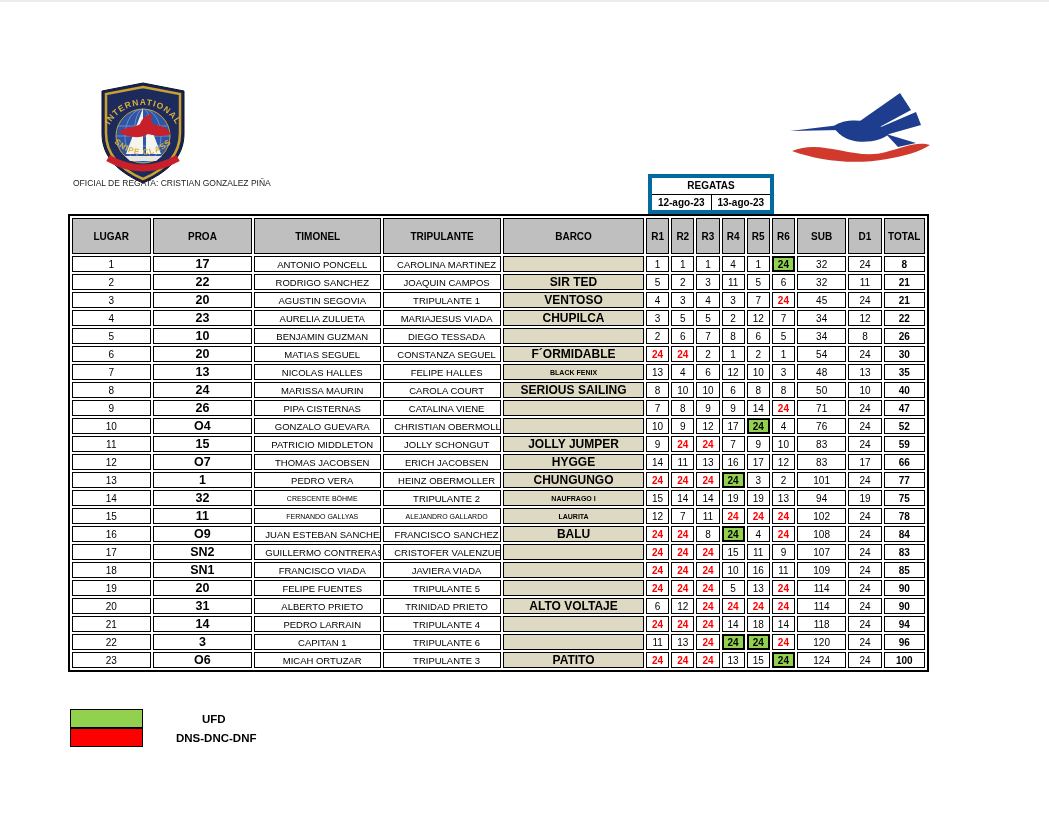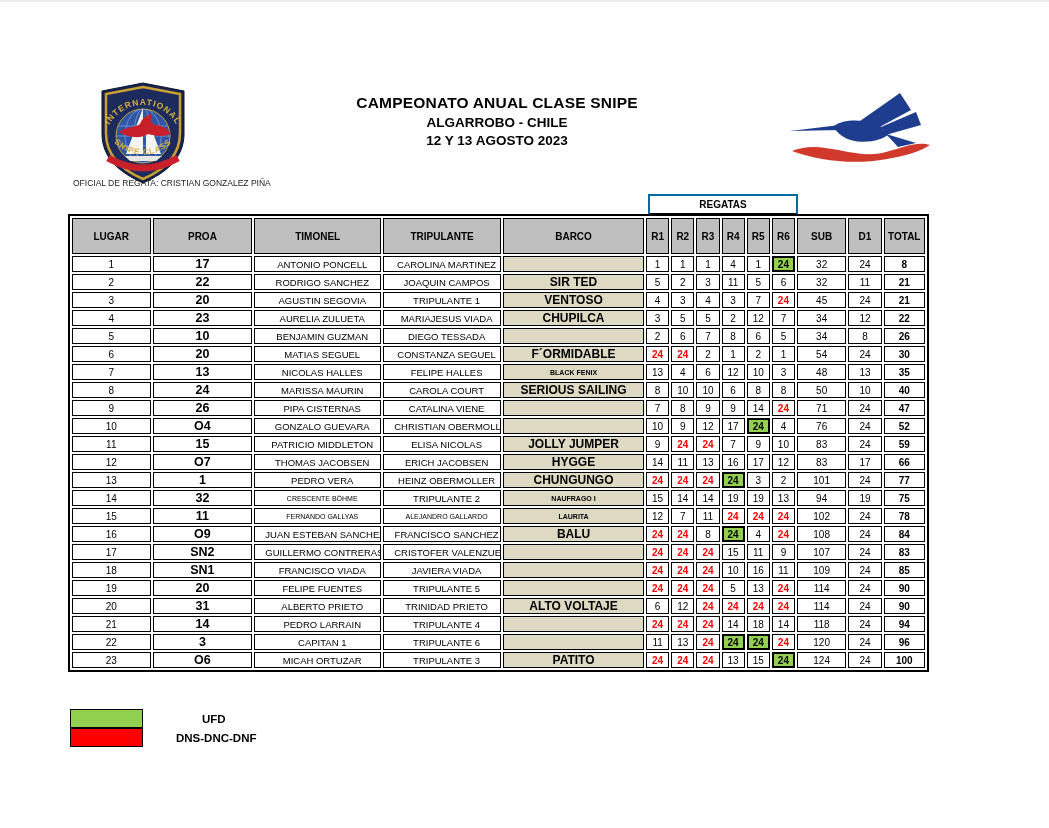--- a/index.html
+++ b/index.html
@@ -11,22 +11,22 @@
   }
   
   .shield-logo { position:absolute; left:99px; top:80px; }
   .title-block { position:absolute; left:297px; top:92px; width:400px; text-align:center; }
   .title-line1 { font-size:15.5px; font-weight:bold; letter-spacing:.2px; }
   .title-line2, .title-line3 { font-size:13.5px; font-weight:bold; margin-top:3px; }
   .bird-logo { position:absolute; left:788px; top:88px; }
   .official { position:absolute; left:73px; top:176px; font-size:8.5px; color:#222; }
   
   .regatas-table {
-    position:absolute; left:648px; top:172px; width:150px;
-    border-collapse:collapse; border:2px solid #0369a1; table-layout:fixed;margin-top:20px;
+    position:absolute; left:648px; top:172px; width:126px;
+    border-collapse:collapse; border:4px solid #0369a1; table-layout:fixed;
   }
   .regatas-table td {
     border:1px solid #000; text-align:center; font-weight:bold;
     font-size:10px; height:18px; background:#fff;
   }
   
   .results {
     position:absolute; left:68px; top:212px; width:861px;
     border-collapse:separate; border-spacing:2px; border:2px solid #000;
     table-layout:fixed; background:#fff;
@@ -88,25 +88,20 @@
       <path d="M9 76 Q44 96 79 76" stroke="#c8202a" stroke-width="7" fill="none"></path>
       <text font-size="8.5" font-weight="bold" fill="#d9b13b" letter-spacing="1">
         <textPath href="#arcTop" startOffset="50%" text-anchor="middle">INTERNATIONAL</textPath>
       </text>
       <text font-size="8" font-weight="bold" fill="#d9b13b" letter-spacing="1">
         <textPath href="#arcBot" startOffset="50%" text-anchor="middle">SNIPE CLASS</textPath>
       </text>
     </svg>
   </div>
 
-  <div class="title-block">
-    <div class="title-line1">CAMPEONATO ANUAL CLASE SNIPE</div>
-    <div class="title-line2">ALGARROBO - CHILE</div>
-    <div class="title-line3">12 Y 13 AGOSTO 2023</div>
-  </div>
 
   <div class="bird-logo">
     <svg width="145" height="75" viewBox="0 0 145 75">
       <g fill="#1e3d8f">
         <polygon points="2,41 52,35 53,40"></polygon>
         <path d="M46 36 C58 27 88 29 102 43 C93 53 66 55 54 46 C49 42 46 39 46 36 Z"></path>
         <polygon points="62,38 112,3 123,20 86,40"></polygon>
         <polygon points="86,40 128,22 133,35 94,46"></polygon>
         <polygon points="98,44 128,53 110,57"></polygon>
       </g>
@@ -321,21 +316,21 @@
           <td class="c-r r-ufd">24</td>
           <td class="c-r">4</td>
           <td class="c-sub">76</td>
           <td class="c-d1">24</td>
           <td class="c-total">52</td>
         </tr>
         <tr>
           <td class="c-lugar">11</td>
           <td class="c-proa">15</td>
           <td class="c-name">PATRICIO MIDDLETON</td>
-          <td class="c-name">ELISA NICOLAS</td>
+          <td class="c-name">JOLLY SCHONGUT</td>
           <td class="c-barco">JOLLY JUMPER</td>
           <td class="c-r">9</td>
           <td class="c-r r-dnf">24</td>
           <td class="c-r r-dnf">24</td>
           <td class="c-r">7</td>
           <td class="c-r">9</td>
           <td class="c-r">10</td>
           <td class="c-sub">83</td>
           <td class="c-d1">24</td>
           <td class="c-total">59</td>

